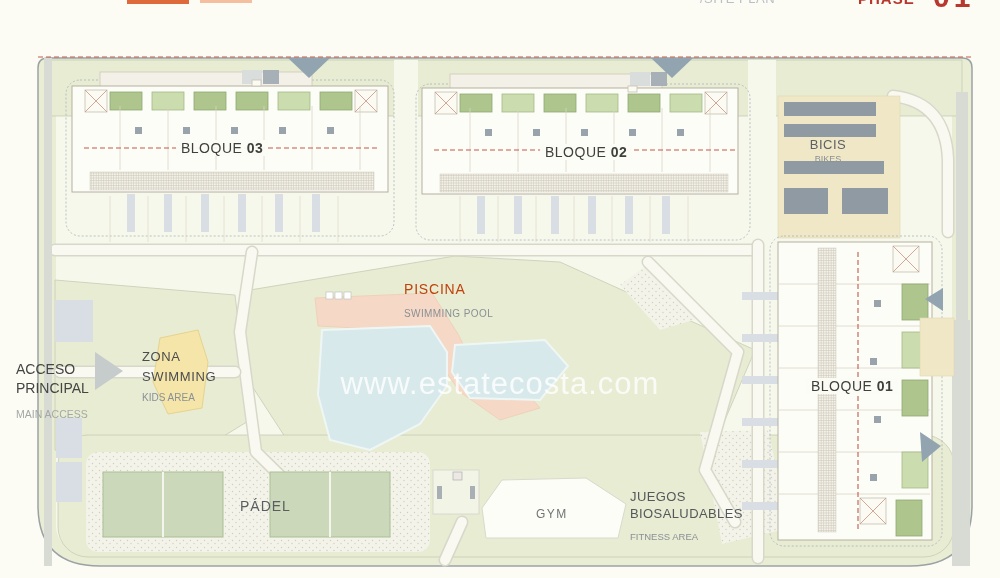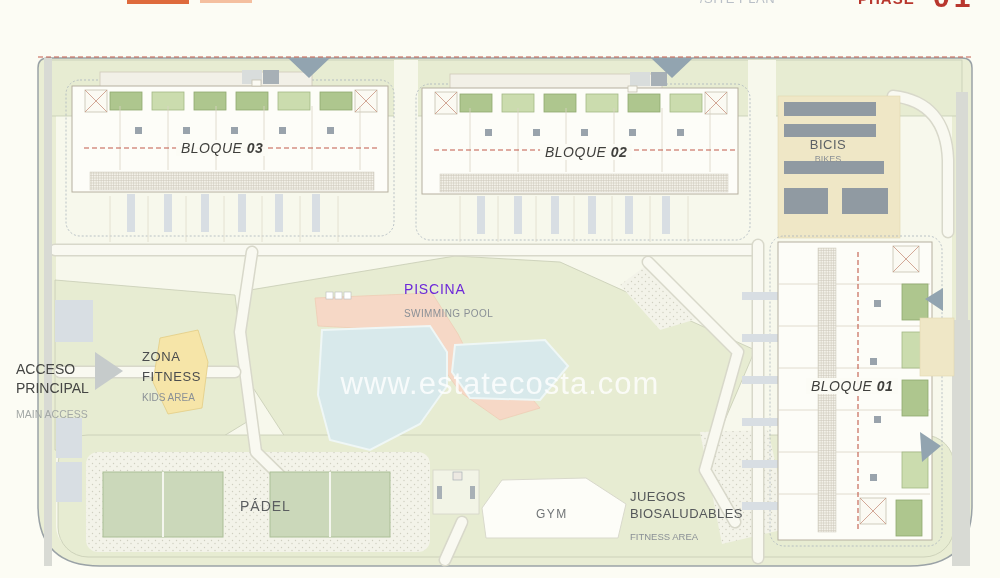--- a/index.html
+++ b/index.html
@@ -36,30 +36,30 @@
   .f-court{fill:var(--c-padel_court);stroke:#ABBF97;stroke-width:1}
   .f-beige{fill:#EFE7C6;stroke:#E2D8B0;stroke-width:.6}
   .f-gym{fill:#FDFDF8;stroke:#D9D9CC;stroke-width:1}
   .path-case{stroke:#D8D8CA;stroke-width:13;fill:none;stroke-linecap:round;stroke-linejoin:round}
   .path-core{stroke:var(--c-path_white);stroke-width:10;fill:none;stroke-linecap:round;stroke-linejoin:round}
   .f-xbox{fill:#FBFAF3;stroke:#C6C0B0;stroke-width:.8}
   .s-x{stroke:#C9937F;stroke-width:.8}
   
   .lbl{position:absolute;color:var(--c-label_dark);white-space:nowrap;z-index:5;}
   .lbl .sub{color:var(--c-label_gray);}
-  .tag{background:rgba(252,252,246,.95);padding:0 5px;font-size:14px;letter-spacing:.5px;font-style:italic;}
+  .tag{background:rgba(252,252,246,.95);padding:0 5px;font-size:14px;letter-spacing:.5px;}
   .tag .num{font-weight:700}
   #lbl-b03{left:176px;top:140px}
   #lbl-b02{left:540px;top:144px}
   #lbl-b01{left:806px;top:378px}
   #lbl-bicis{left:804px;top:138px;text-align:center;width:48px;line-height:12px}
   #lbl-bicis .l1{font-size:13px;color:#5C6166;letter-spacing:.5px}
   #lbl-bicis .sub{font-size:9px}
   #lbl-piscina{left:404px;top:280px}
-  #lbl-piscina .l1{font-size:14px;letter-spacing:.8px;color:#6d28d9}
+  #lbl-piscina .l1{font-size:14px;letter-spacing:.8px;color:#c2410c}
   #lbl-piscina .sub{font-size:10px;display:block;margin-top:10px;letter-spacing:.4px}
   #lbl-zona{left:142px;top:347px;line-height:20px}
   #lbl-zona .l1{font-size:13px;letter-spacing:.6px;color:#4A4C4E;display:block}
   #lbl-zona .sub{font-size:10px;display:block;margin-top:1px}
   #lbl-acceso{left:16px;top:360px;line-height:19px}
   #lbl-acceso .l1{font-size:14px;color:#454644;display:block}
   #lbl-acceso .sub{font-size:10.5px;display:block;margin-top:7px;color:#A3A8A6}
   #lbl-padel{left:240px;top:498px;font-size:14px;color:#5B5E60;letter-spacing:1px}
   #lbl-gym{left:536px;top:507px;font-size:12px;color:#707476;letter-spacing:1.5px}
   #lbl-juegos{left:630px;top:488px;line-height:17px}
@@ -312,21 +312,21 @@
     <span class="sub">BIKES</span>
   </div>
 
   <div class="lbl" id="lbl-piscina">
     <span class="l1">PISCINA</span>
     <span class="sub">SWIMMING POOL</span>
   </div>
 
   <div class="lbl" id="lbl-zona">
     <span class="l1">ZONA</span>
-    <span class="l1">FITNESS</span>
+    <span class="l1">SWIMMING</span>
     <span class="sub">KIDS AREA</span>
   </div>
 
   <div class="lbl" id="lbl-acceso">
     <span class="l1">ACCESO</span>
     <span class="l1">PRINCIPAL</span>
     <span class="sub">MAIN ACCESS</span>
   </div>
 
   <div class="lbl" id="lbl-padel">PÁDEL</div>

